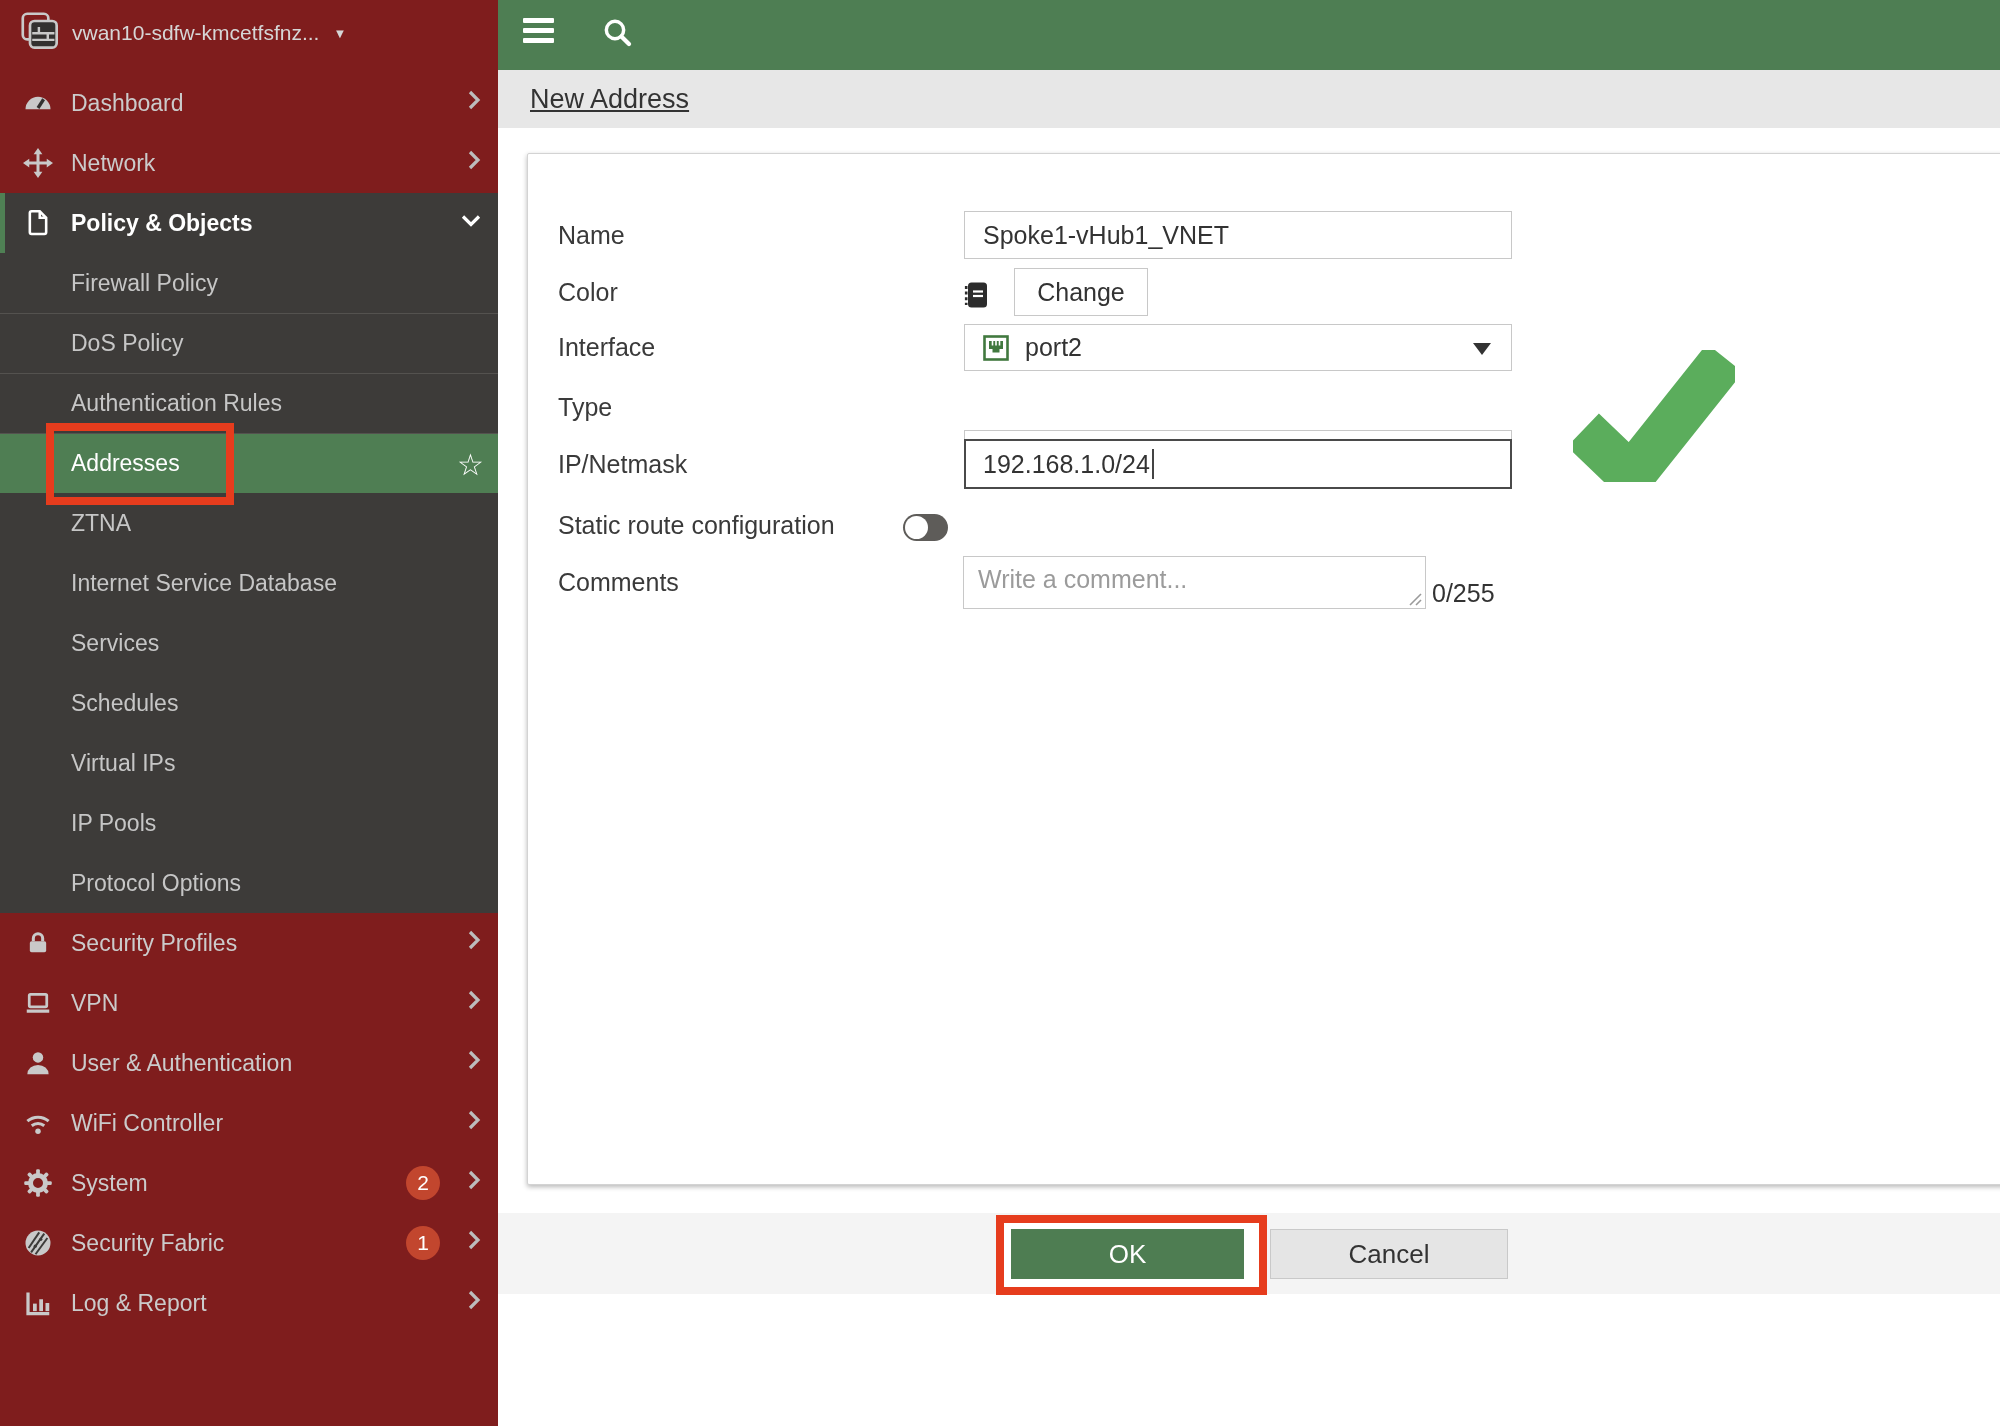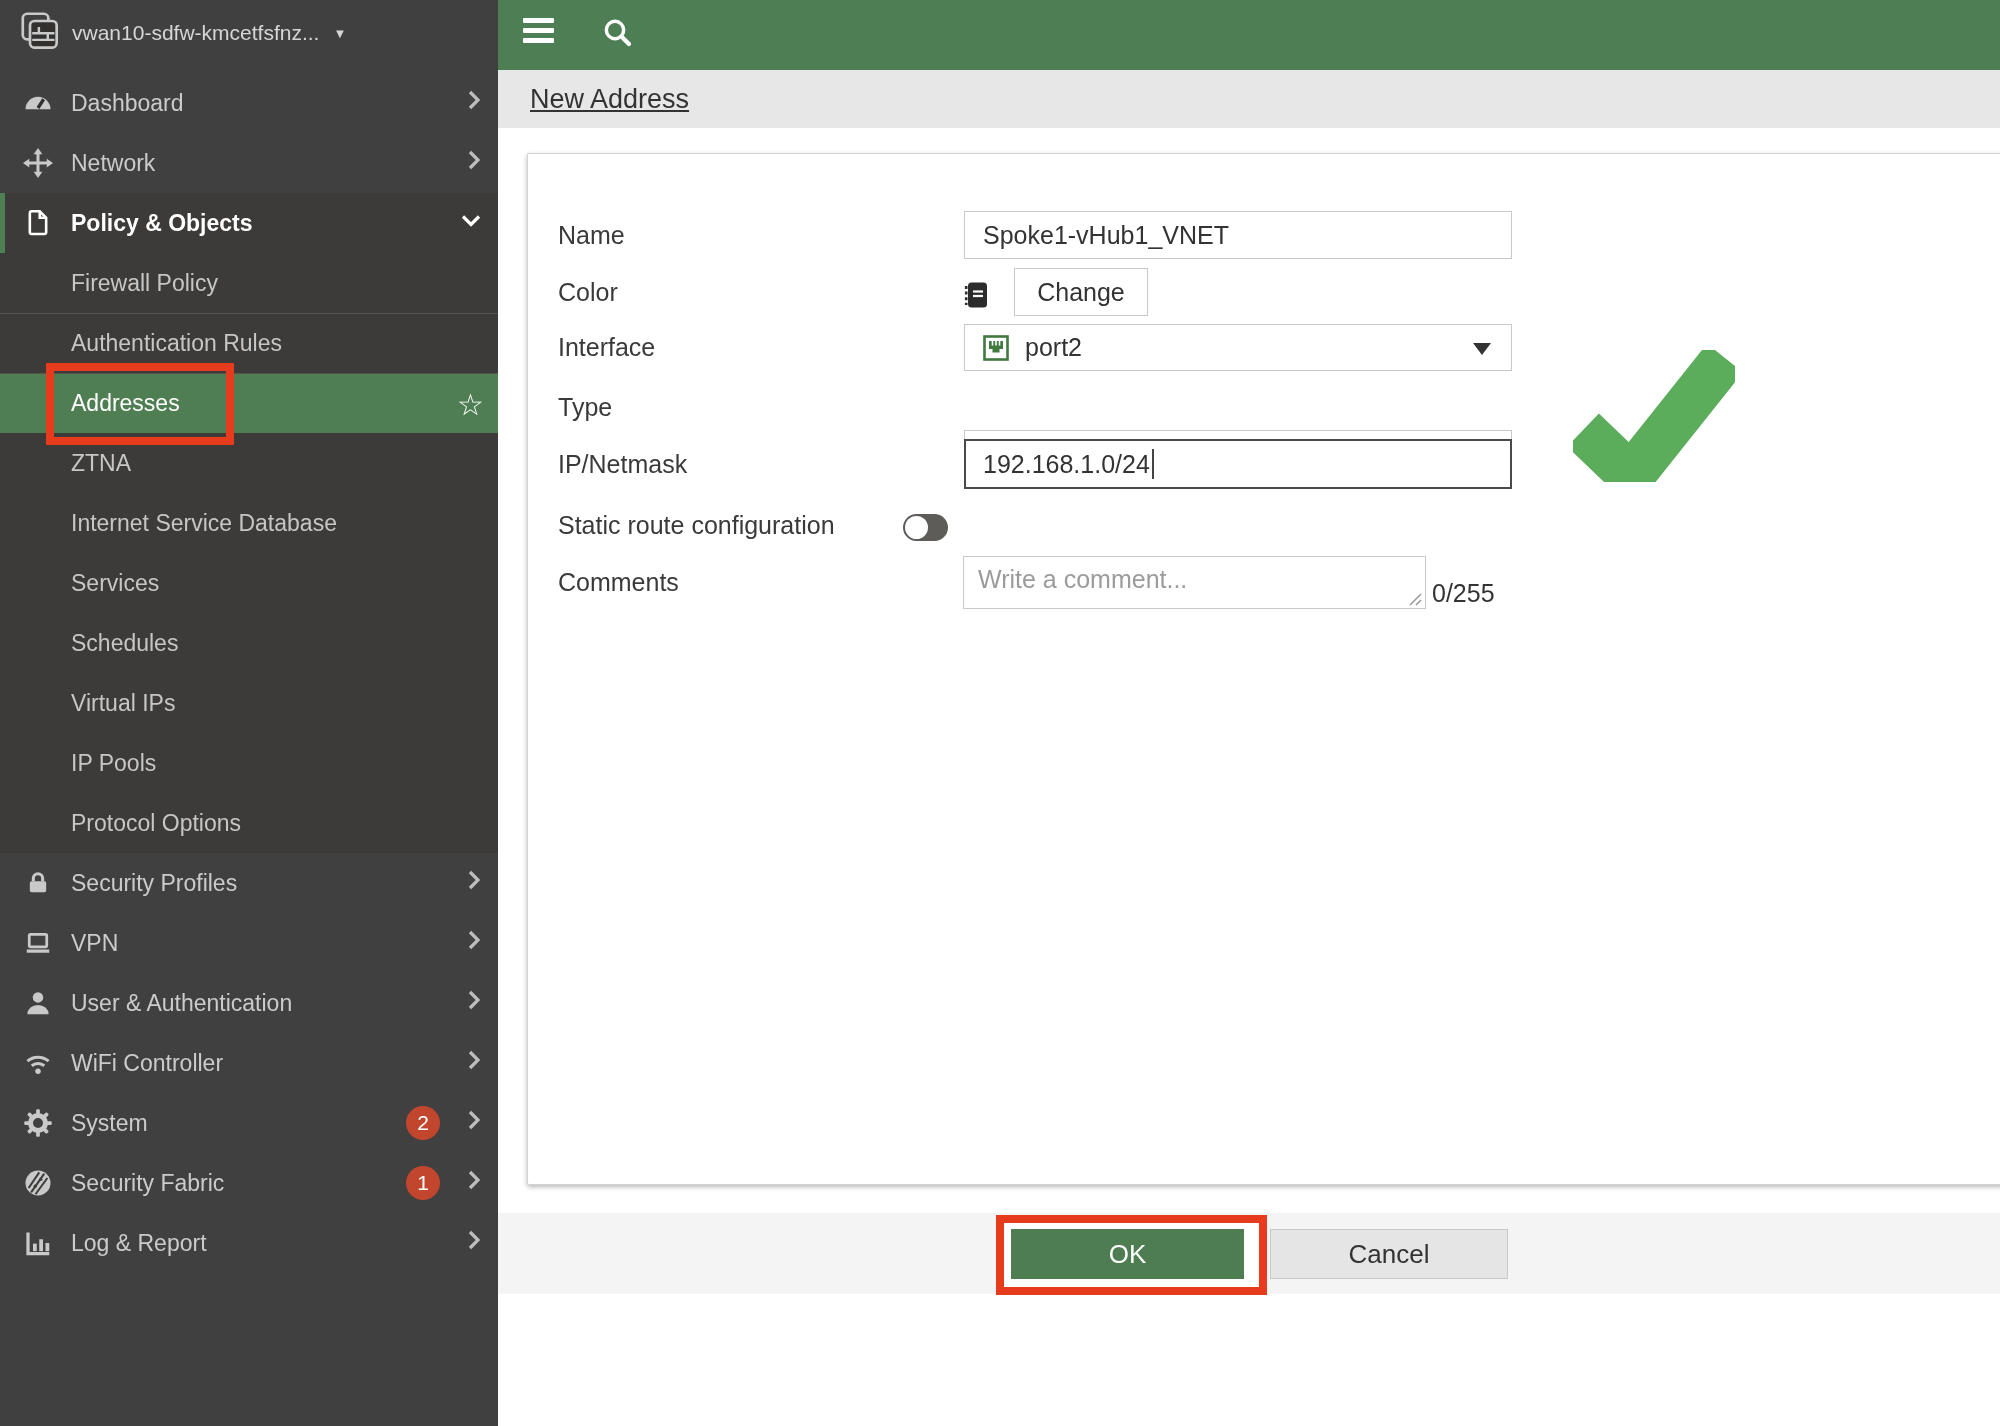--- a/index.html
+++ b/index.html
@@ -1,21 +1,21 @@
 <!DOCTYPE html>
 <html><head>
 <meta charset="utf-8">
 <style>
   * { margin:0; padding:0; box-sizing:border-box; }
   html,body { width:2000px; height:1426px; overflow:hidden; background:#fff;
               font-family:"Liberation Sans","DejaVu Sans",sans-serif; }
 
   
   .sidebar { position:absolute; left:0; top:0; width:498px; height:1426px;
-             background:#404040; z-index:5; }
+             background:#7f1d1d; z-index:5; }
   .device-row { height:66px; display:flex; align-items:center; padding-left:20px;
                 color:#d6d6d6; font-size:21px; cursor:pointer; }
   .device-row .dev-name { margin-left:12px; white-space:nowrap; }
   .device-caret { margin-left:14px; font-size:13px; color:#d6d6d6; }
   .nav { margin-top:7px; }
   .nav-row { position:relative; height:60px; display:flex; align-items:center;
              padding-left:22px; color:#cbcbcb; font-size:23px; cursor:pointer; }
   .nav-row .ico { width:32px; height:32px; margin-right:17px; display:flex;
                   align-items:center; justify-content:center; flex:0 0 32px; }
   .chev { position:absolute; right:14px; top:50%; transform:translateY(-50%); }
@@ -157,20 +157,23 @@
         </span>
         <span>Policy &amp; Objects</span>
         <span class="chev"><svg width="26" height="20" viewBox="0 0 26 20">
               <polyline points="5,6 13,14 21,6" fill="none" stroke="#fff" stroke-width="3.2"></polyline>
             </svg></span>
       </div>
       <div class="sub-row">
           <span>Firewall Policy</span>
         </div>
       <div class="sub-row sep">
+          <span>DoS Policy</span>
+        </div>
+      <div class="sub-row sep">
           <span>Authentication Rules</span>
         </div>
       <div class="sub-row sep selected">
         <span>Addresses</span>
         <span class="star">☆</span>
         <div class="annot-box"></div>
       </div>
       <div class="sub-row">
           <span>ZTNA</span>
         </div>

